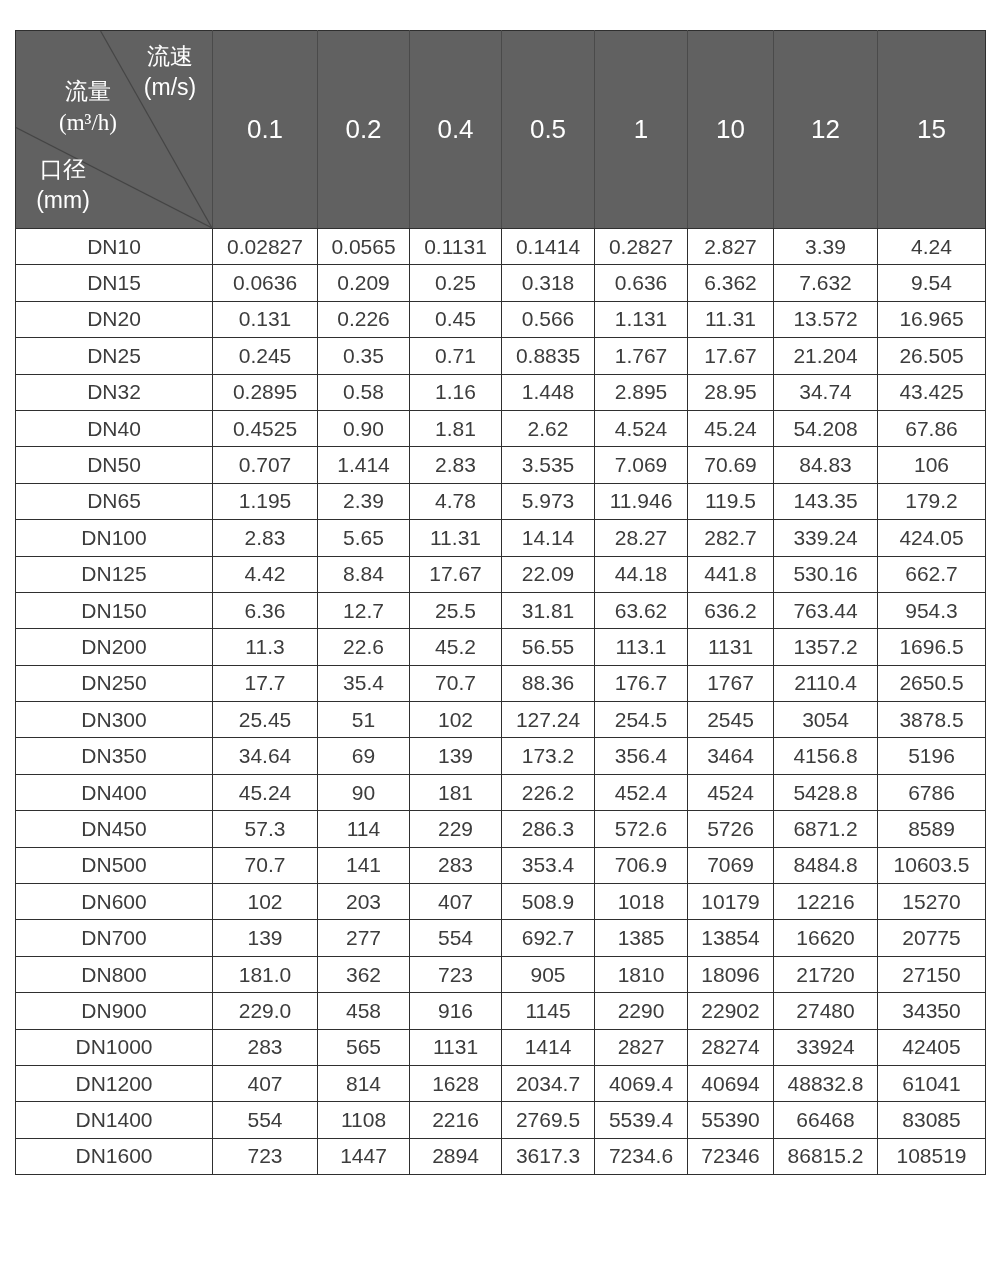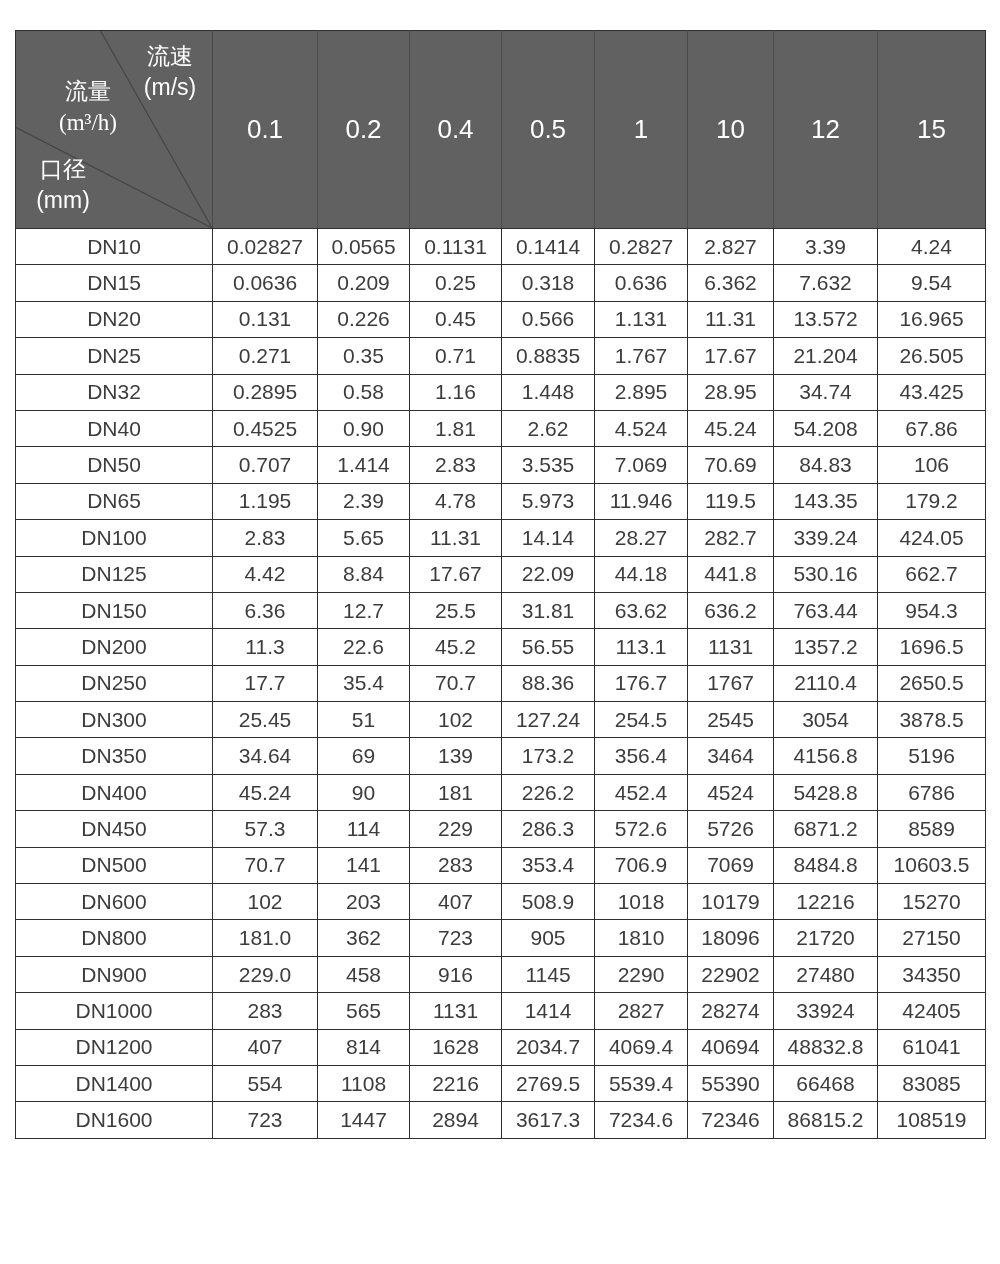--- a/index.html
+++ b/index.html
@@ -129,21 +129,21 @@
           <td>0.226</td>
           <td>0.45</td>
           <td>0.566</td>
           <td>1.131</td>
           <td>11.31</td>
           <td>13.572</td>
           <td>16.965</td>
         </tr>
         <tr>
           <td>DN25</td>
-          <td>0.271</td>
+          <td>0.245</td>
           <td>0.35</td>
           <td>0.71</td>
           <td>0.8835</td>
           <td>1.767</td>
           <td>17.67</td>
           <td>21.204</td>
           <td>26.505</td>
         </tr>
         <tr>
           <td>DN32</td>
@@ -304,20 +304,31 @@
           <td>102</td>
           <td>203</td>
           <td>407</td>
           <td>508.9</td>
           <td>1018</td>
           <td>10179</td>
           <td>12216</td>
           <td>15270</td>
         </tr>
         <tr>
+          <td>DN700</td>
+          <td>139</td>
+          <td>277</td>
+          <td>554</td>
+          <td>692.7</td>
+          <td>1385</td>
+          <td>13854</td>
+          <td>16620</td>
+          <td>20775</td>
+        </tr>
+        <tr>
           <td>DN800</td>
           <td>181.0</td>
           <td>362</td>
           <td>723</td>
           <td>905</td>
           <td>1810</td>
           <td>18096</td>
           <td>21720</td>
           <td>27150</td>
         </tr>

